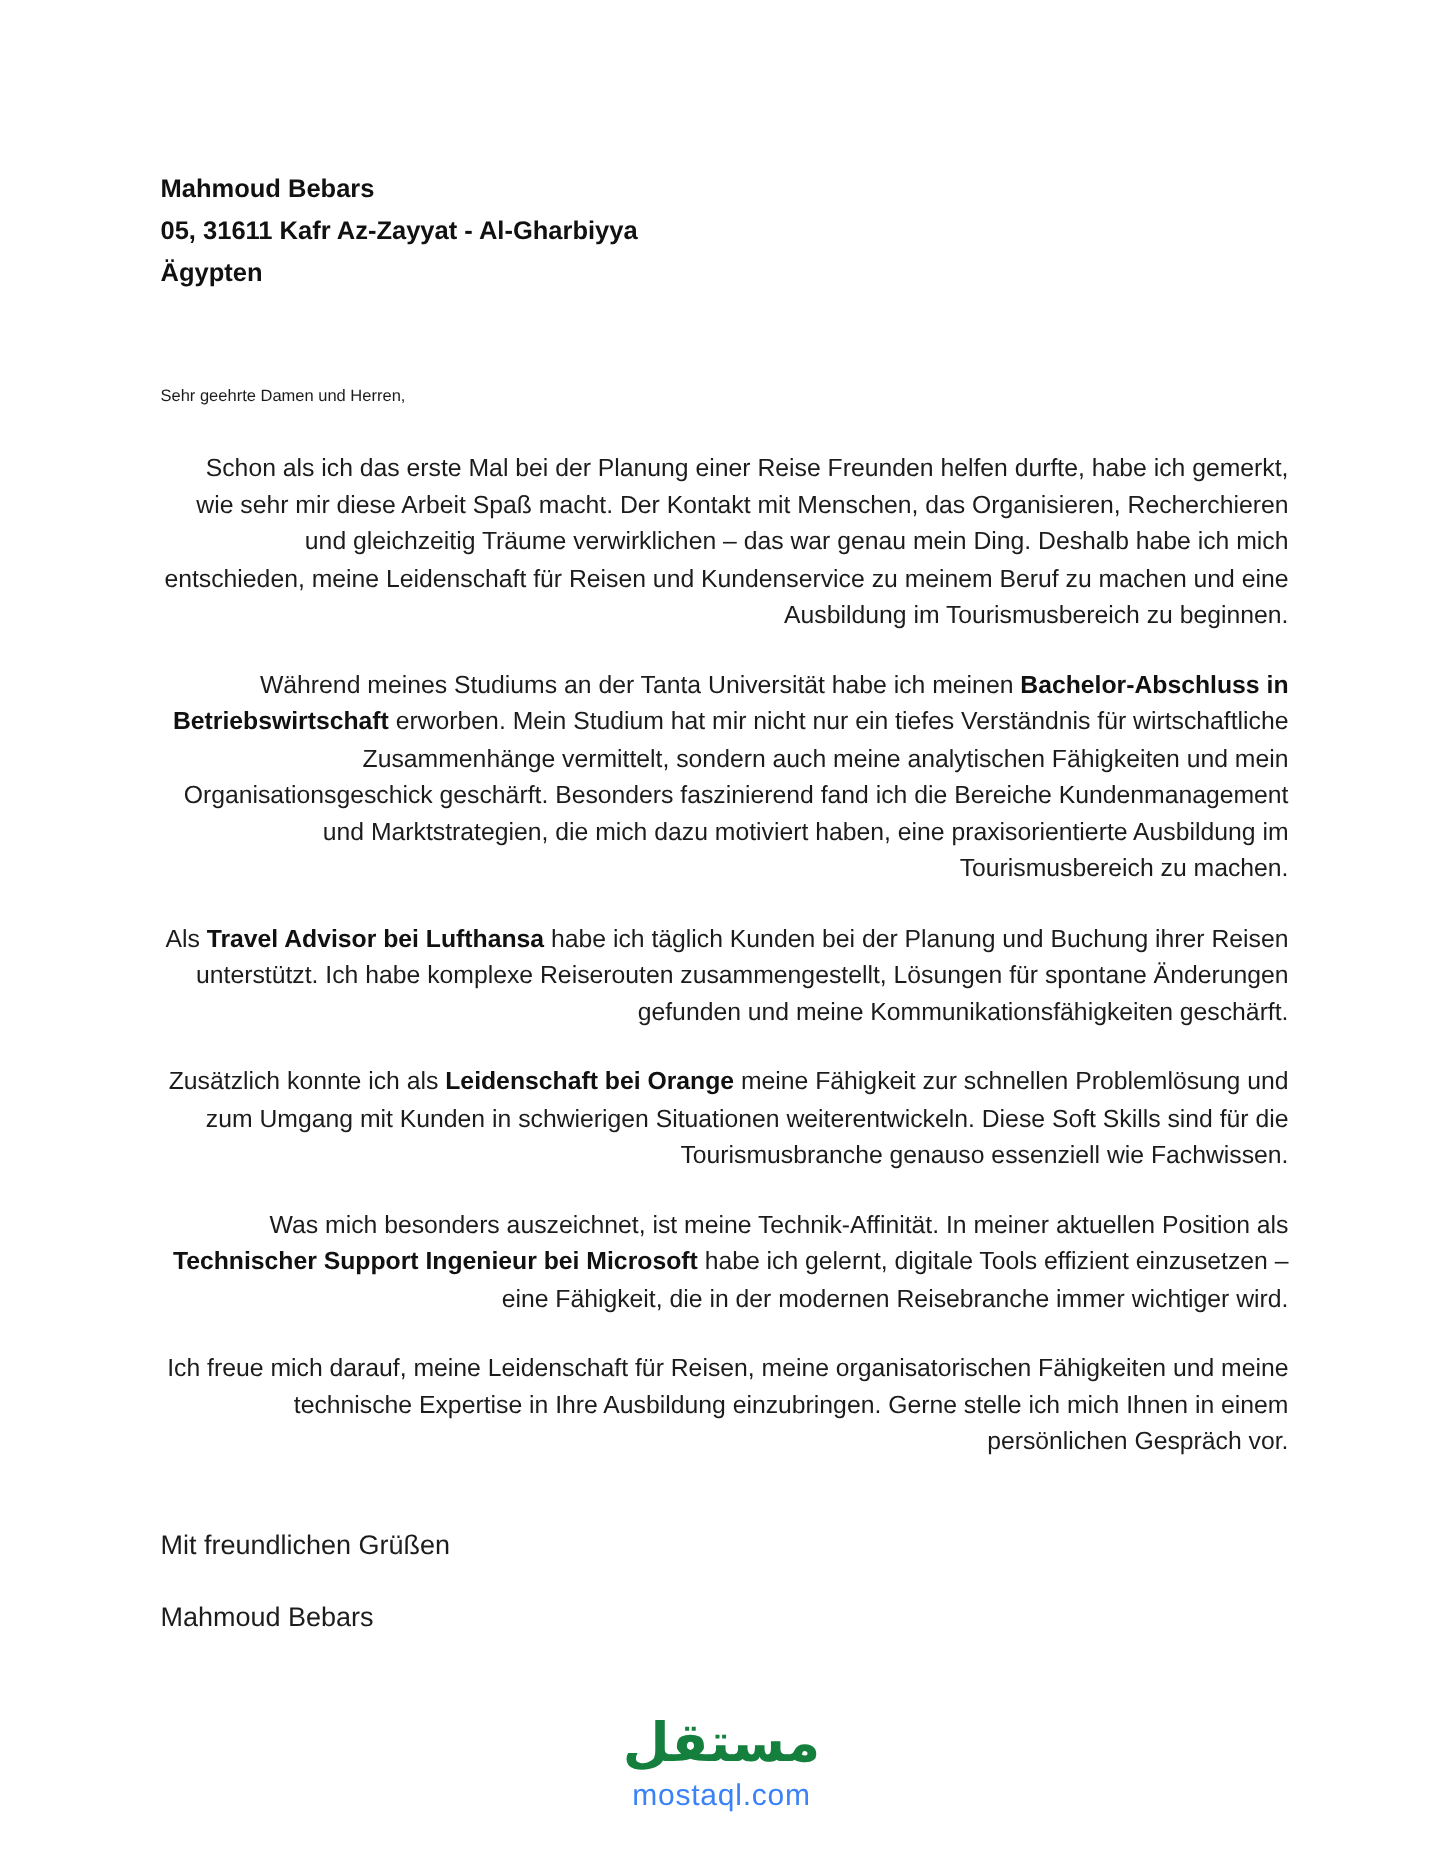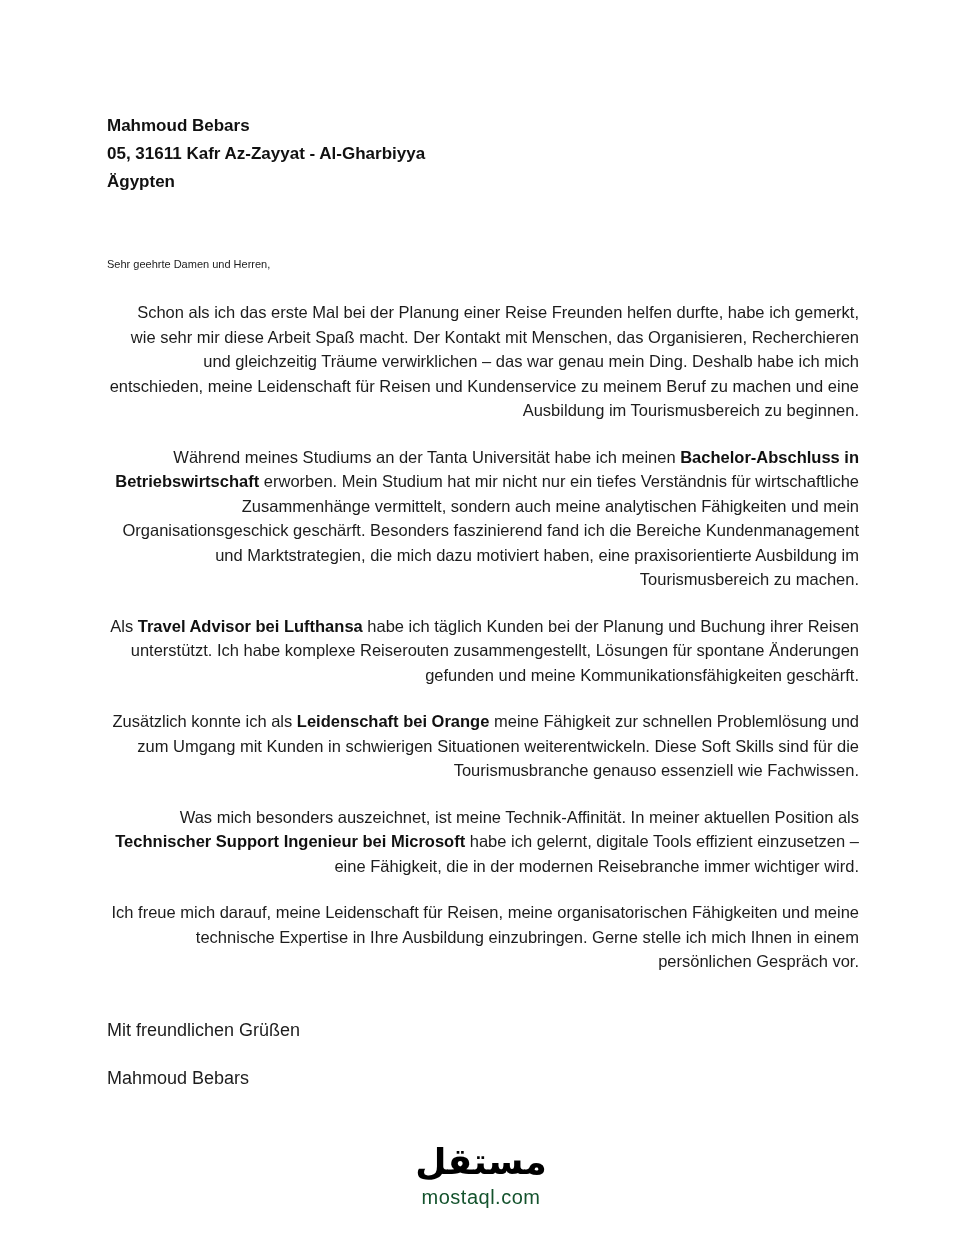--- a/index.html
+++ b/index.html
@@ -71,28 +71,28 @@
     top: 1140px;
     width: 962px;
     text-align: center;
     user-select: none;
     pointer-events: none;
   }
 
   .watermark-arabic {
     font-size: 36px;
     font-weight: bold;
-    color: #000000;
+    color: #15803d;
     line-height: 44px;
     direction: rtl;
   }
 
   .watermark-domain {
     font-size: 20px;
-    color: #14532d;
+    color: #3b82f6;
     line-height: 26px;
     letter-spacing: 0.5px;
   }
 </style>
 </head>
 <body>
 
 <div class="page">
 
   <div class="sender-block">

